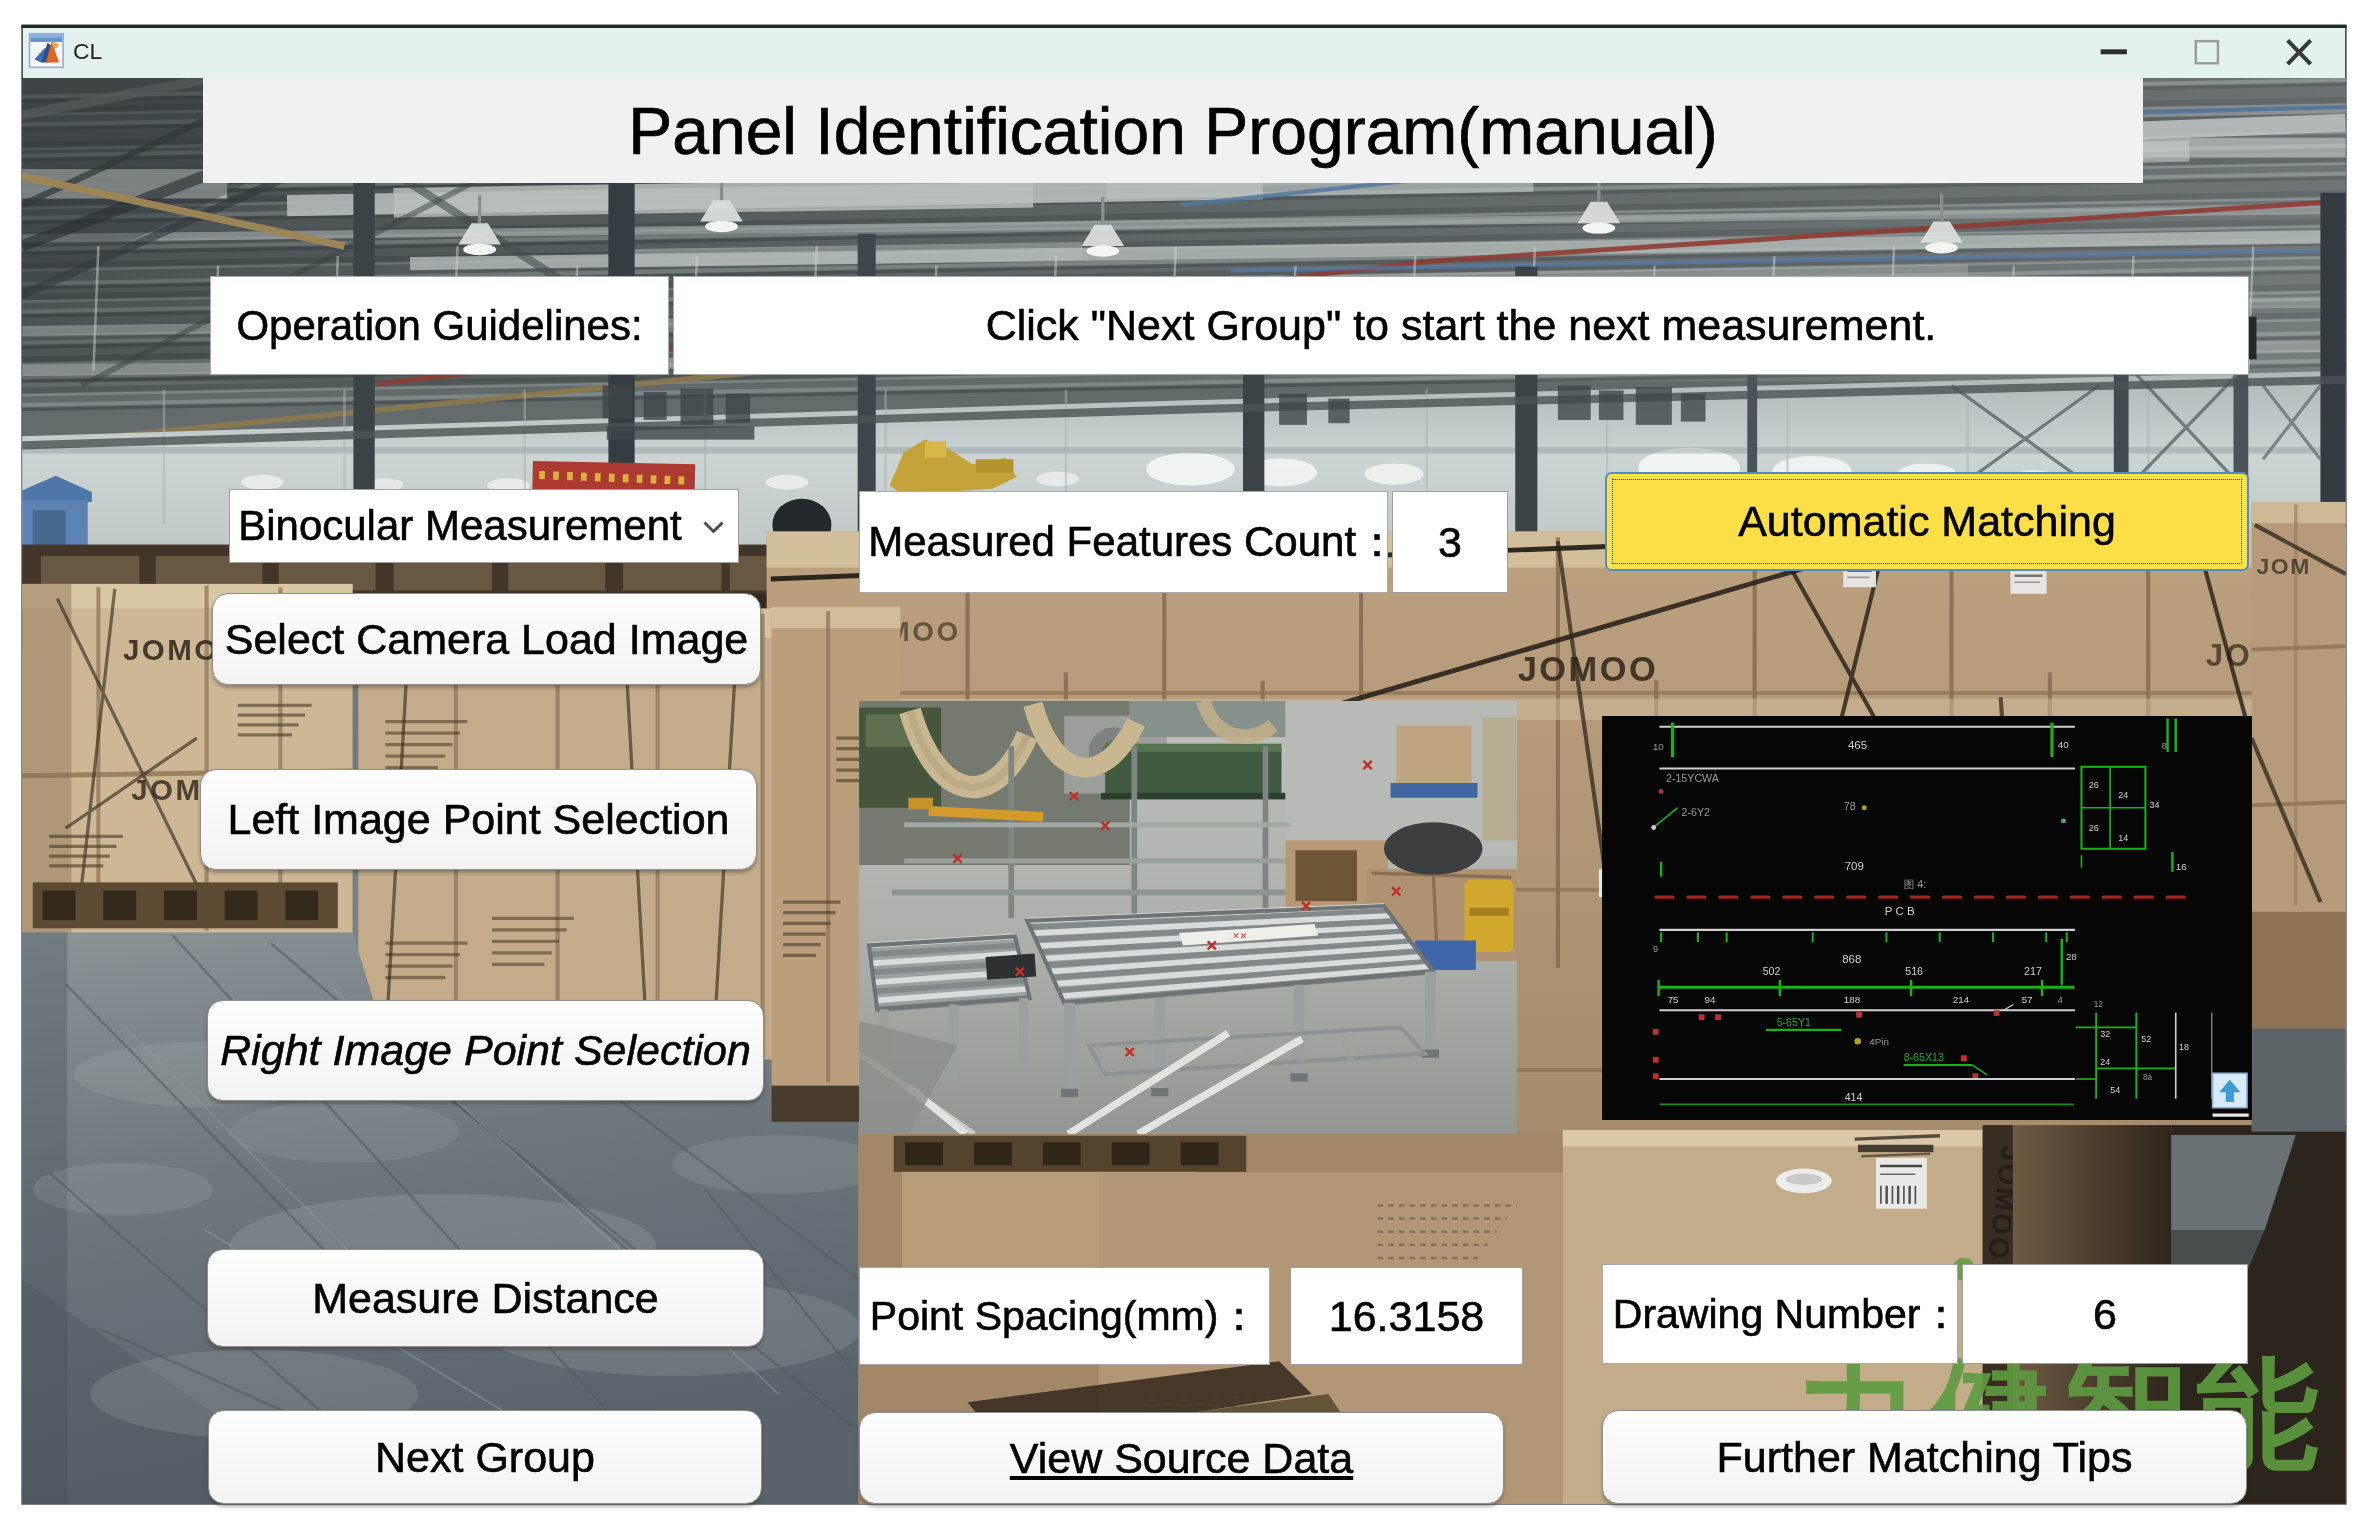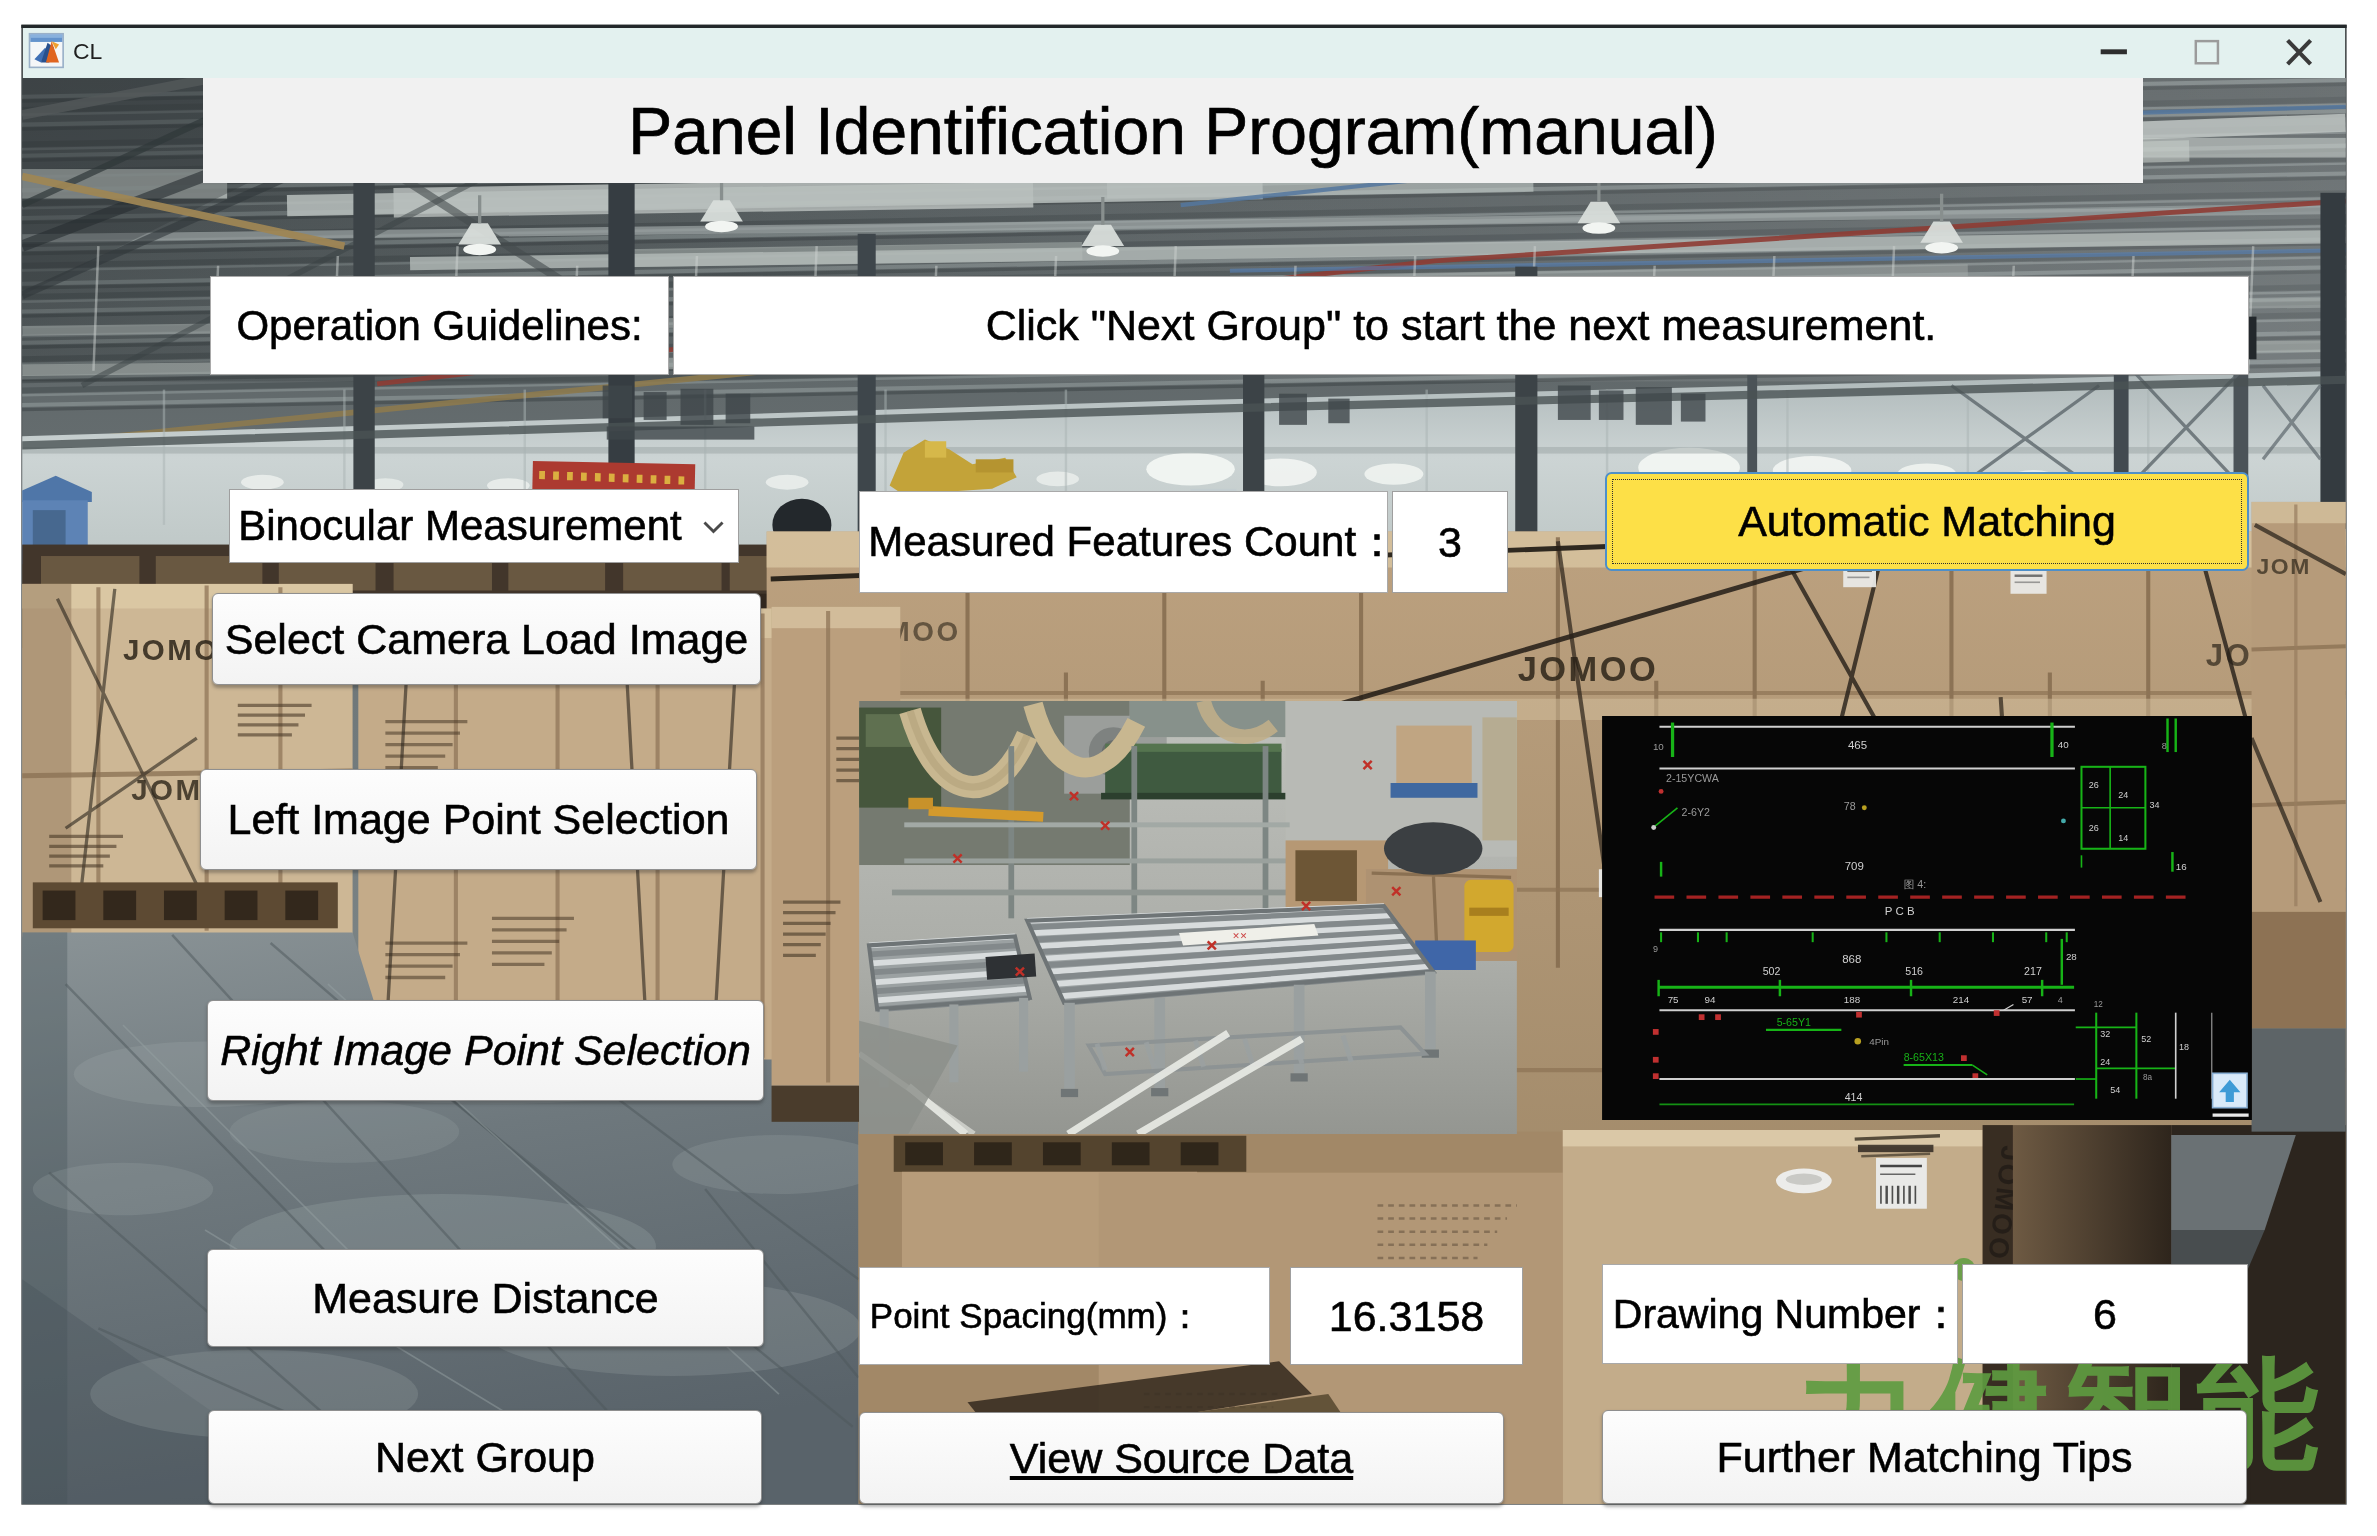--- a/index.html
+++ b/index.html
@@ -1,18 +1,18 @@
 <!DOCTYPE html>
 <html style="font-size:13px"><head><meta charset="utf-8"><style>
 *{margin:0;padding:0;box-sizing:border-box}
 html,body{width:2377px;height:1536px;background:#fff;overflow:hidden;font-family:"Liberation Sans",sans-serif}
 .abs{position:absolute}
 .lbl{background:#fff;border:1.6px solid #a9a9a9;color:#000;display:flex;align-items:center;justify-content:center;white-space:nowrap;-webkit-text-stroke:0.6px #000}
 .edit{background:#fff;border:1.6px solid #9f9f9f;color:#000;display:flex;align-items:center;justify-content:center;white-space:nowrap;-webkit-text-stroke:0.6px #000}
-.btn{background:linear-gradient(#fdfdfd,#f3f3f3);border:1.6px solid #8f8f8f;border-radius:6px;color:#000;display:flex;align-items:center;justify-content:center;white-space:nowrap;box-shadow:0 2.5px 3.3px rgba(40,40,40,.35);-webkit-text-stroke:0.6px #000}
+.btn{background:linear-gradient(#fdfdfd,#f3f3f3);border:1.6px solid #8f8f8f;border-radius:16px;color:#000;display:flex;align-items:center;justify-content:center;white-space:nowrap;box-shadow:0 2.5px 3.3px rgba(40,40,40,.35);-webkit-text-stroke:0.6px #000}
 </style></head>
 <body>
 <svg width="2377" height="1536" viewBox="0 0 2899 1873" style="position:absolute;left:0;top:0">
     <defs>
 <linearGradient id="ceil" x1="0" y1="0" x2="0" y2="1">
  <stop offset="0" stop-color="#535a5c"></stop>
         <stop offset="0.35" stop-color="#6b7375"></stop>
         <stop offset="0.75" stop-color="#828b8c"></stop>
         <stop offset="1" stop-color="#939c9d"></stop>
 </linearGradient>
@@ -692,19 +692,19 @@
 <div class="abs" style="left:229px;top:489px;width:510px;height:74px;background:#fff;border:1.6px solid #9f9f9f;font-size:42px;display:flex;align-items:center;padding-left:8.2px;white-space:nowrap;-webkit-text-stroke:0.6px #000">Binocular Measurement<svg width="23" height="14.8" viewBox="0 0 28 18" style="position:absolute;right:13px;top:30px">
       <path d="M3,3 L14,14 L25,3" fill="none" stroke="#4a4a4a" stroke-width="3.5"></path>
     </svg></div>
 <div class="abs" style="left:859px;top:491px;width:529px;height:102px;background:#fff;border:1.6px solid #a9a9a9;font-size:42px;display:flex;align-items:center;padding-left:8.2px;white-space:nowrap;-webkit-text-stroke:0.6px #000">Measured Features Count：</div>
 <div class="abs edit" style="left:1392px;top:491px;width:116px;height:102px;font-size:43px;">3</div>
 <div class="abs" style="left:1605px;top:472px;width:644px;height:99px;background:#fde047;border:2.5px solid #4e8fc9;border-radius:6.6px;font-size:43px;display:flex;align-items:center;justify-content:center;white-space:nowrap;-webkit-text-stroke:0.6px #000"><div style="position:absolute;left:4.9px;top:4.9px;right:4.9px;bottom:4.9px;border:1.6px dotted #303030"></div>Automatic Matching</div>
 <div class="abs btn" style="left:212px;top:593px;width:549px;height:92px;font-size:43px;">Select Camera Load Image</div>
 <div class="abs btn" style="left:200px;top:769px;width:557px;height:101px;font-size:43px;">Left Image Point Selection</div>
 <div class="abs btn" style="left:207px;top:1000px;width:557px;height:101px;font-size:43px;font-style:italic;">Right Image Point Selection</div>
 <div class="abs btn" style="left:207px;top:1205px;width:557px;height:98px;font-size:43px;margin-top:44px;">Measure Distance</div>
-<div class="abs" style="left:859px;top:1267px;width:411px;height:98px;background:#fff;border:1.6px solid #a9a9a9;font-size:35px;display:flex;align-items:center;padding-left:9.8px;white-space:nowrap;-webkit-text-stroke:0.6px #000">Point Spacing(mm)：</div>
+<div class="abs" style="left:859px;top:1267px;width:411px;height:98px;background:#fff;border:1.6px solid #a9a9a9;font-size:41px;display:flex;align-items:center;padding-left:9.8px;white-space:nowrap;-webkit-text-stroke:0.6px #000">Point Spacing(mm)：</div>
 <div class="abs edit" style="left:1274px;top:1267px;width:233px;height:98px;font-size:43px;margin-left:16px;">16.3158</div>
 <div class="abs" style="left:1602px;top:1264px;width:356px;height:100px;background:#fff;border:1.6px solid #a9a9a9;font-size:41px;display:flex;align-items:center;padding-left:9.8px;white-space:nowrap;-webkit-text-stroke:0.6px #000">Drawing Number：</div>
 <div class="abs edit" style="left:1962px;top:1264px;width:286px;height:100px;font-size:43px;">6</div>
 <div class="abs btn" style="left:208px;top:1410px;width:554px;height:94px;font-size:43px;">Next Group</div>
 <div class="abs btn" style="left:859px;top:1412px;width:645px;height:92px;font-size:43px;text-decoration:underline;">View Source Data</div>
 <div class="abs btn" style="left:1602px;top:1410px;width:645px;height:94px;font-size:43px;">Further Matching Tips</div>
 
 </body></html>

